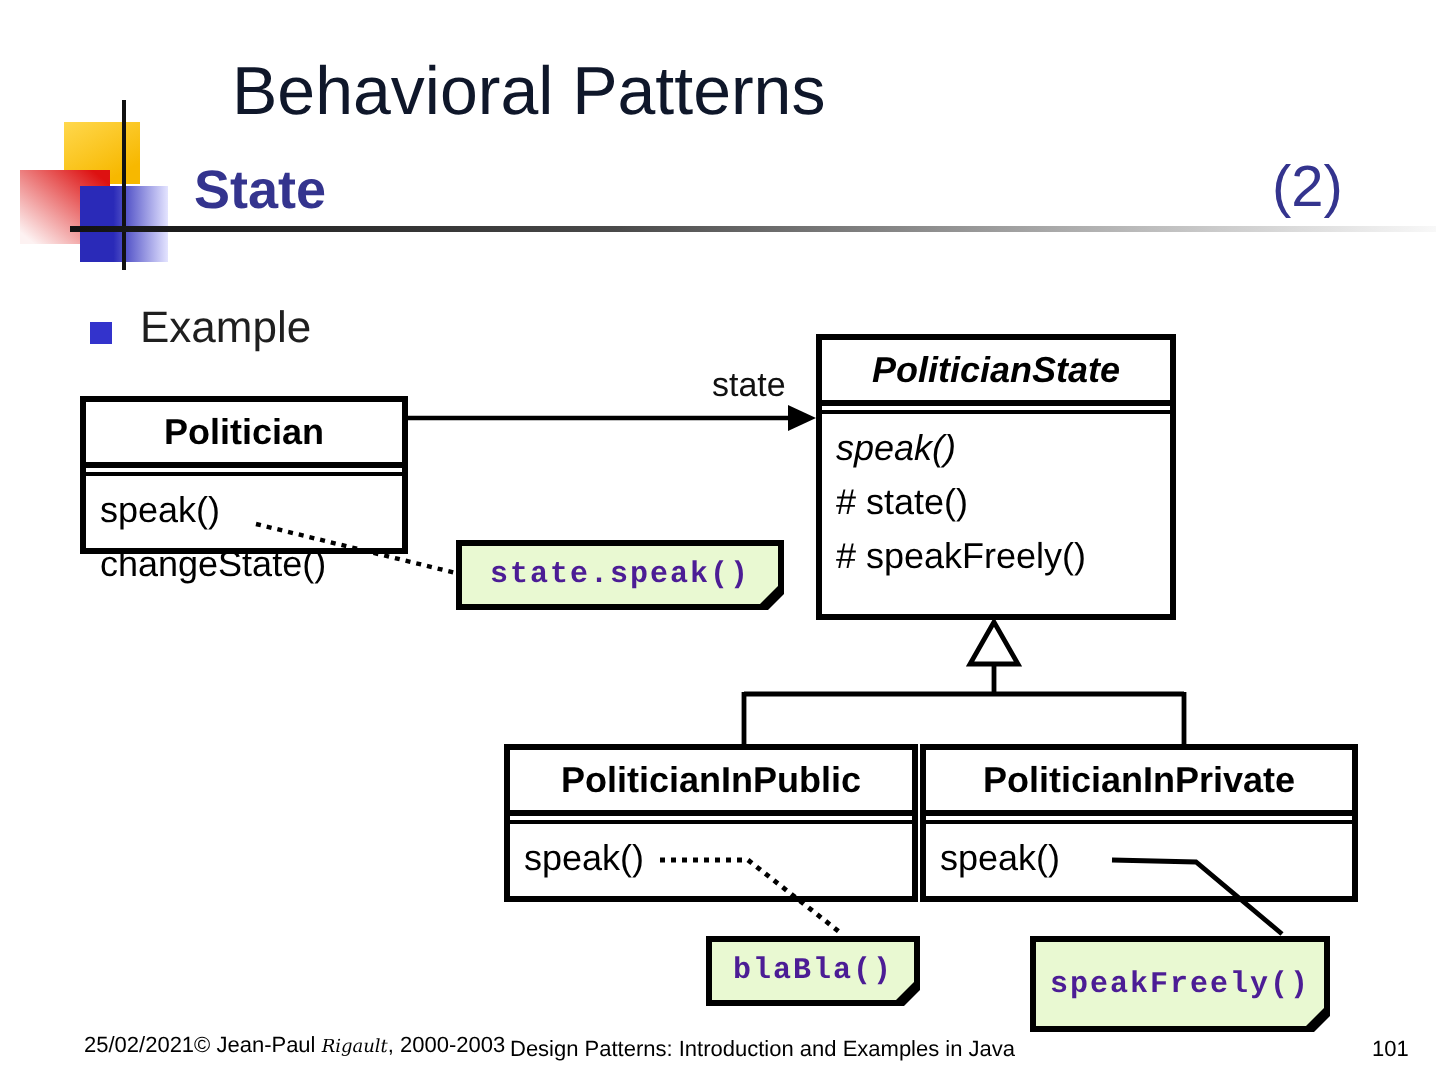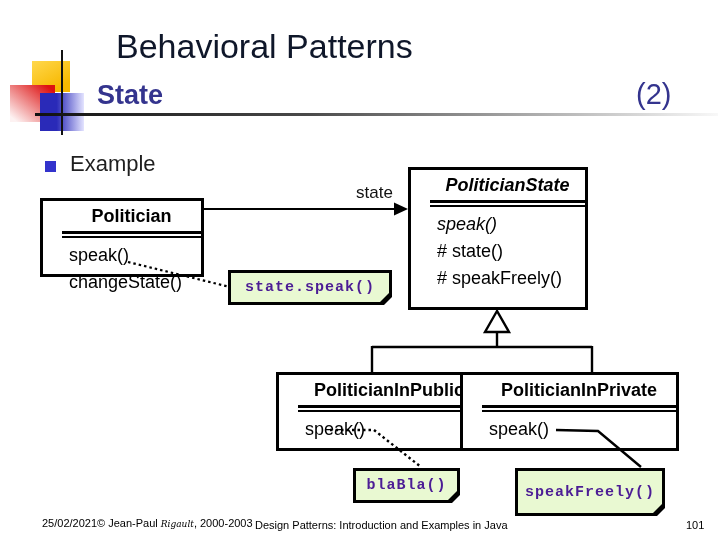--- a/index.html
+++ b/index.html
@@ -19,21 +19,21 @@
   .title-rule{position:absolute;left:35px;top:113px;width:683px;height:3px;z-index:4;
     background:linear-gradient(to right,#111 0%,#4a4a4a 40%,#a9a9a9 72%,#f8f8f8 100%);}
   
   .page-title{position:absolute;left:102px;top:27px;font-size:34px;color:#0f172a;letter-spacing:0px;margin-left:14px;}
   .page-subtitle{position:absolute;left:97px;top:80px;font-size:27px;font-weight:bold;color:#34348e;}
   .slide-counter{position:absolute;left:636px;top:78px;font-size:29px;color:#34348e;}
   
   .bullet-sq{position:absolute;left:45px;top:161px;width:11px;height:11px;background:#3333cc;}
   .bullet-text{position:absolute;left:70px;top:151px;font-size:22px;color:#1f1f1f;}
   
-  .cls{position:absolute;border:3px solid #000;background:#fff;box-sizing:border-box;z-index:10;padding-left:19px;}
+  .cls{position:absolute;border:3px solid #000;background:#fff;box-sizing:border-box;z-index:10;}
   .cls-hd{text-align:center;font-weight:bold;font-size:18px;padding:5px 4px 4px 4px;color:#000;}
   .cls-sep{border-top:3px solid #000;border-bottom:2px solid #000;height:2px;}
   .cls-body{padding:4px 7px;font-size:18px;color:#000;}
   .cls-body div{line-height:27px;white-space:nowrap;}
   .italic{font-style:italic;}
   
   .note{position:absolute;border:3px solid #000;background:#e9f9d2;box-sizing:border-box;
     display:flex;align-items:center;justify-content:center;
     font-family:"Liberation Mono",monospace;font-weight:bold;color:#4c1d95;
     font-size:15px;letter-spacing:1px;z-index:10;white-space:nowrap;}
@@ -106,21 +106,21 @@
       <div># state()</div>
       <div># speakFreely()</div>
     </div>
   </div>
 
   <div class="note" style="left:228px;top:270px;width:164px;height:35px">
     <span>state.speak()</span>
     <span class="dogear"></span>
   </div>
 
-  <div class="cls" style="left:276px;top:372px;width:207px;height:79px">
+  <div class="cls" style="left:252px;top:372px;width:207px;height:79px">
     <div class="cls-hd">PoliticianInPublic</div>
     <div class="cls-sep"></div>
     <div class="cls-body">
       <div>speak()</div>
     </div>
   </div>
 
   <div class="cls" style="left:460px;top:372px;width:219px;height:79px">
     <div class="cls-hd">PoliticianInPrivate</div>
     <div class="cls-sep"></div>

